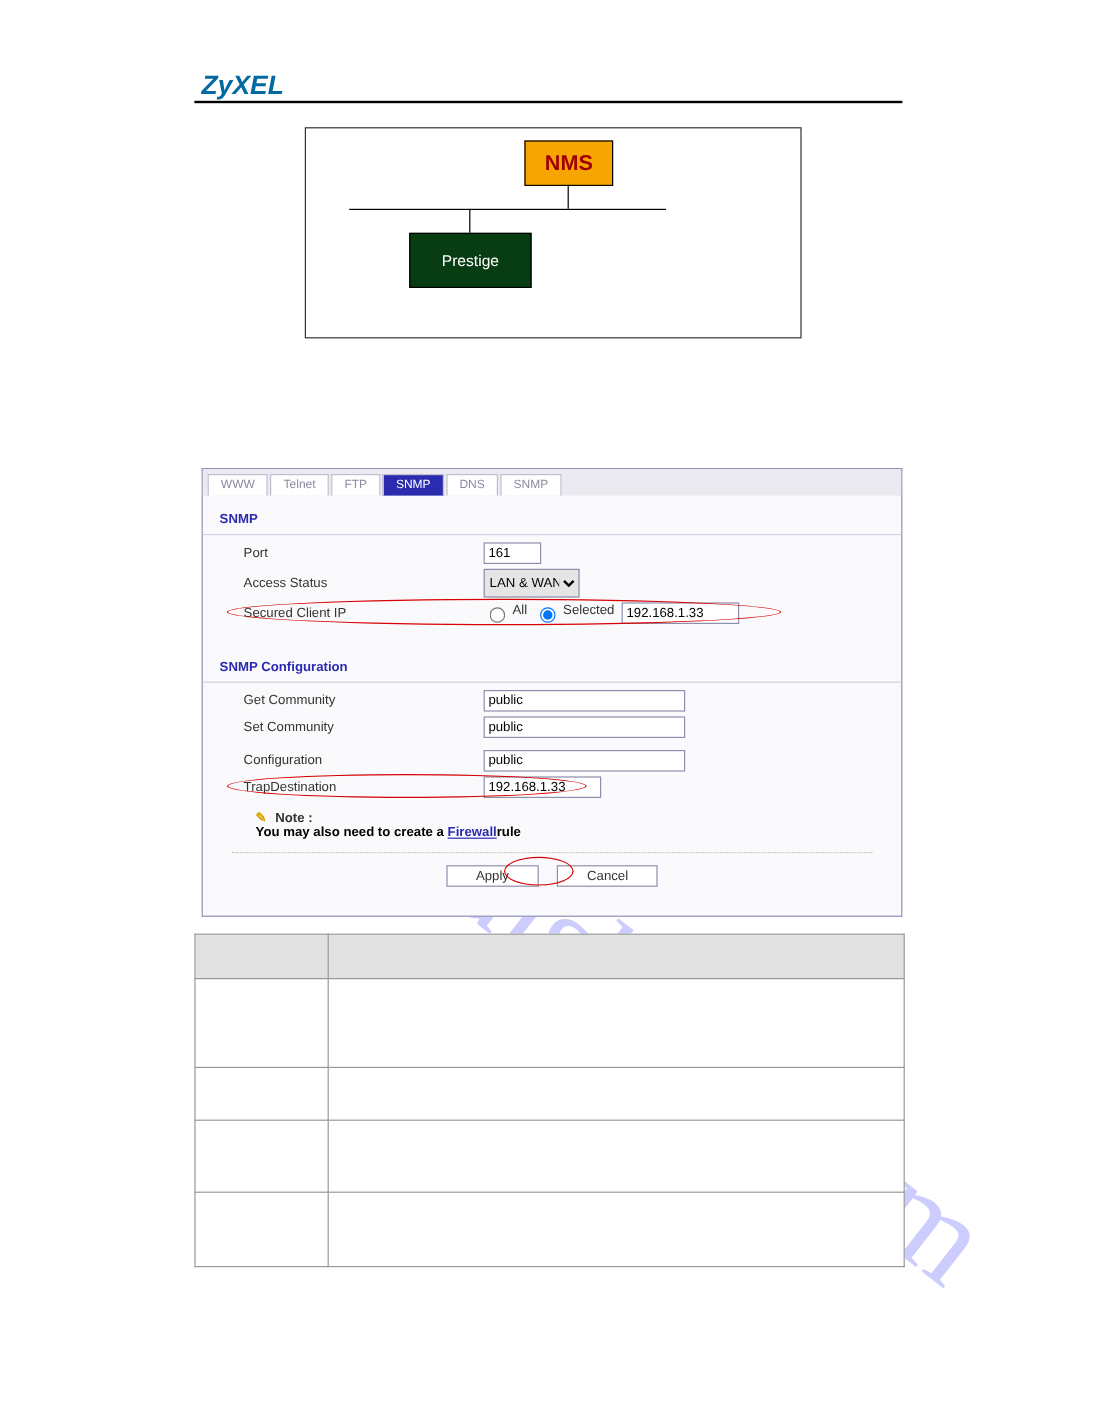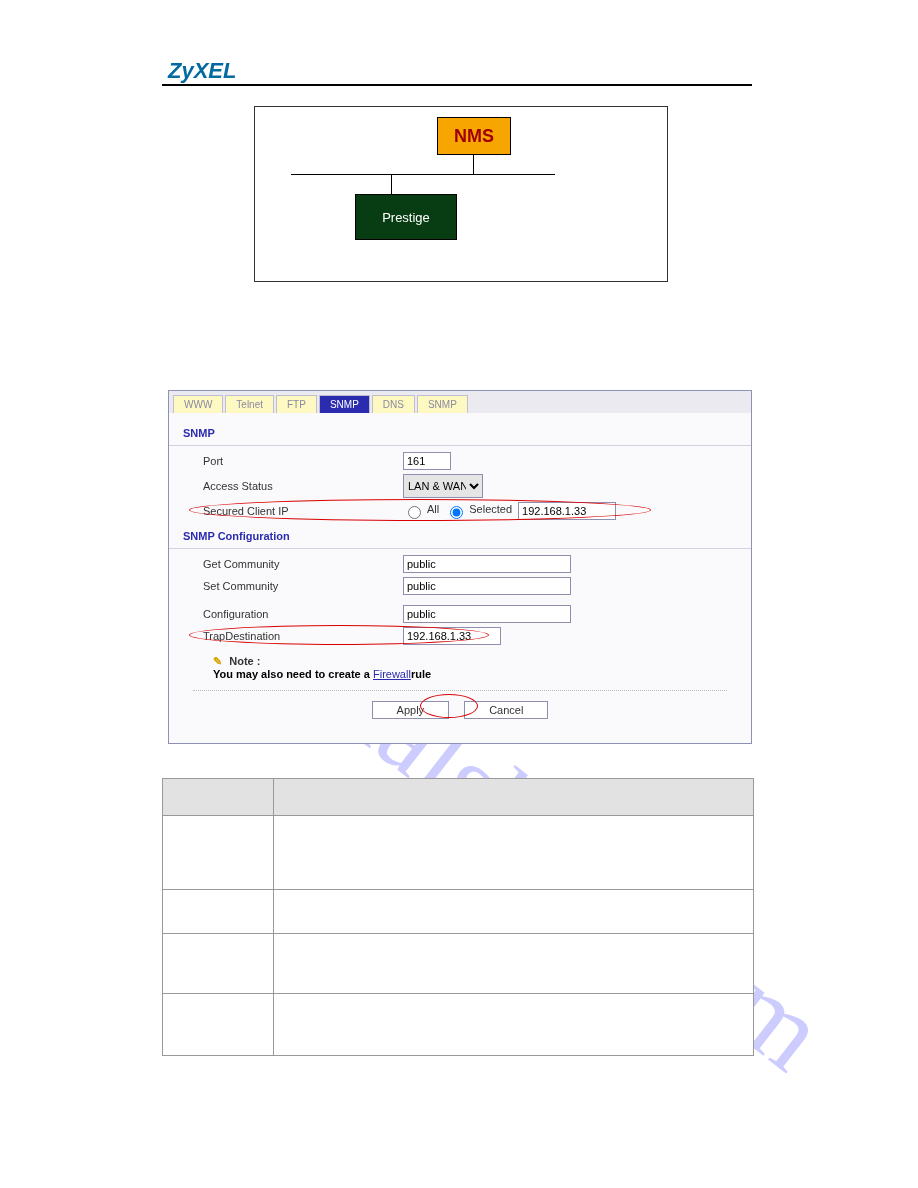--- a/index.html
+++ b/index.html
@@ -77,21 +77,21 @@
     position: absolute;
     top: 67px;
     left: 136px;
     width: 1px;
     height: 20px;
     background: #000;
   }
   .prestige-box {
     position: absolute;
     top: 87px;
-    left: 100px;
+    left: 86px;
     width: 100px;
     height: 44px;
     background: #083d13;
     border: 1px solid #000;
     color: #fff;
     font-family: "Comic Sans MS", cursive, sans-serif;
     font-size: 13px;
     display: flex;
     align-items: center;
     justify-content: center;
@@ -108,21 +108,21 @@
   }
   .tabs {
     background: #eaeaf0;
     display: flex;
     align-items: flex-end;
     height: 22px;
     padding-left: 4px;
   }
   .tab {
     padding: 3px 10px;
-    background: #fef9c3;
+    background: #ffffff;
     color: #8a8aa0;
     border: 1px solid #bfbfd0;
     border-bottom: none;
     margin-right: 2px;
     font-size: 10px;
     cursor: pointer;
   }
   .tab.active {
     background: #2b2bb0;
     color: #fff;
@@ -164,21 +164,21 @@
   .radio-wrap { display: flex; gap: 3px; }
   .note-wrap {
     padding: 6px 14px 2px 30px;
   }
   .note-icon {
     color: #d9a500;
     font-weight: bold;
     margin-right: 4px;
   }
   .note-line1 { font-weight: bold; color: #333; }
-  .note-line2 { color: #000; }
+  .note-line2 { color: #000; font-weight: bold; }
   .link { color: #2b2bb0; text-decoration: underline; cursor: pointer; }
   .btns {
     text-align: center;
     padding: 10px 0 14px 0;
     border-top: 1px dotted #bbb;
     margin: 8px 10px 0 10px;
   }
   .btn {
     display: inline-block;
     padding: 2px 24px;
@@ -287,21 +287,21 @@
           </span>
           <span class="radio-wrap">
             <input type="radio" name="sec" checked="" style="">
             <span>Selected</span>
           </span>
           <input class="txt" style="width: 90px;" value="192.168.1.33">
         </div>
         <div class="circle-highlight" style="top:-3px;left:6px;width:460px;height:20px;border-radius:50%/50%;"></div>
       </div>
 
-      <div class="section-title" style="margin-top:10px">SNMP Configuration</div>
+      <div class="section-title" style="margin-top:30px">SNMP Configuration</div>
       <div class="hr-thin"></div>
 
       <div class="row">
         <div class="lbl">Get Community</div>
         <div class="ctrl">
             <input class="txt" style="width: 160px;" value="public">
           </div>
       </div>
       <div class="row">
         <div class="lbl">Set Community</div>

